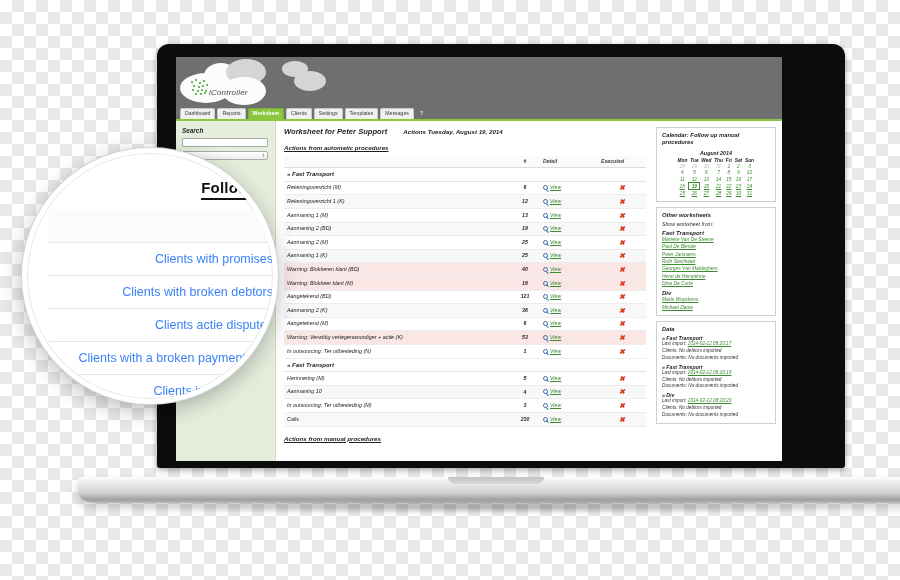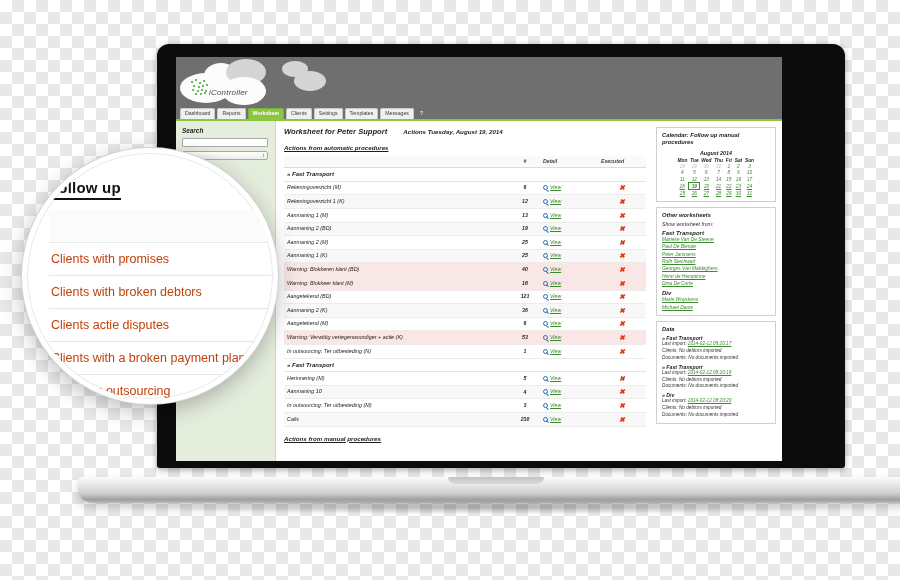--- a/index.html
+++ b/index.html
@@ -202,29 +202,29 @@
 
   
   .magnifier {
     position: absolute; left: 22px; top: 148px;
     width: 256px; height: 256px; border-radius: 50%;
     background: #ffffff;
     border: 5px solid #ffffff;
     box-shadow: 0 0 0 1px #d2d2d2, 0 6px 22px rgba(0,0,0,0.28), inset 0 0 0 1px #e6e6e6;
     overflow: hidden;
   }
-  .mag-inner { position: absolute; inset: 0; padding: 26px 0 0 22px; }
+  .mag-inner { position: absolute; inset: 0; padding: 26px 0 0 22px; text-align: right; }
   .mag-title {
     font-size: 15px; font-weight: bold; color: #121212;
     border-bottom: 2px solid #121212; display: inline-block;
     padding-bottom: 2px; margin-bottom: 10px; letter-spacing: .2px;
   }
   .mag-row {
     height: 33px; line-height: 33px;
-    font-size: 12.5px; color: #c2410c;
+    font-size: 12.5px; color: #3b82f6;
     border-bottom: 1px solid #e6e6e6;
     padding-left: 2px; white-space: nowrap;
   }
   .mag-row.head { border-bottom: 1px solid #e6e6e6; background: #fbfbfb; }
 </style>
 </head>
 <body>
 
 <div id="laptop">
 

